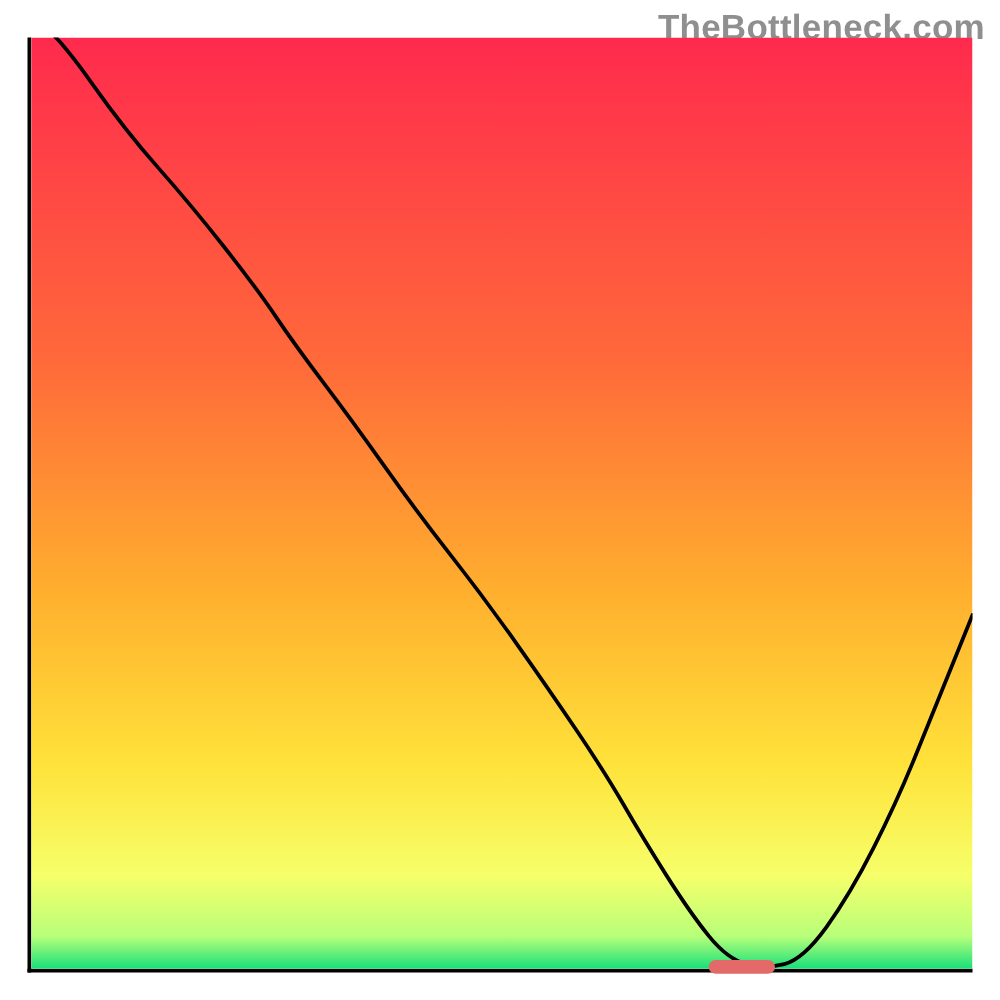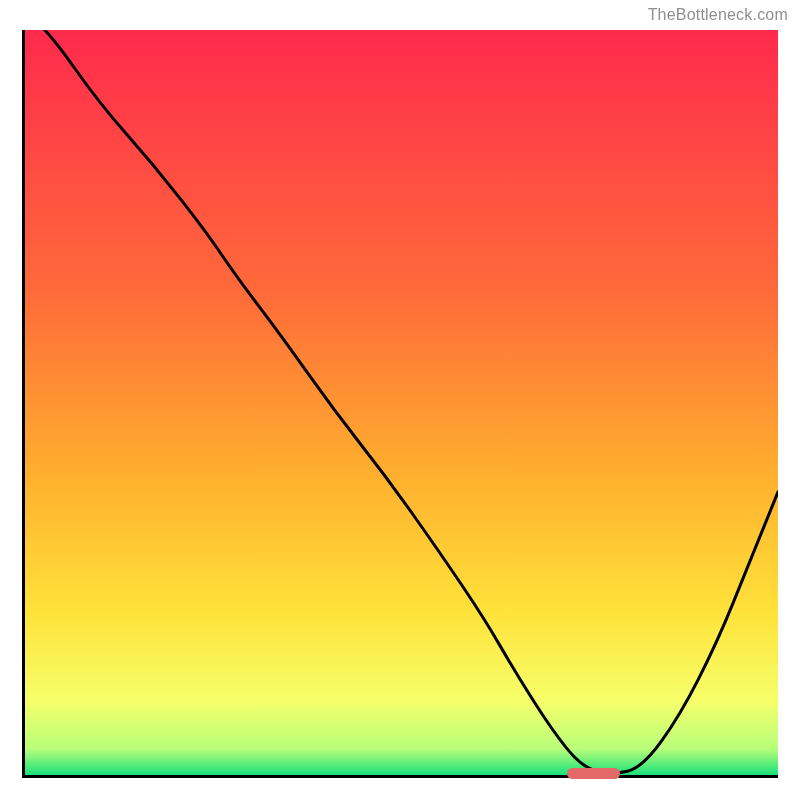--- a/index.html
+++ b/index.html
@@ -1,17 +1,17 @@
 <!DOCTYPE html>
 <html><head>
 <meta charset="utf-8">
 <style>
 html,body{margin:0;padding:0;width:800px;height:800px;background:#fff;overflow:hidden;font-family:Arial,Helvetica,sans-serif}
 .outer{position:relative;width:800px;height:800px}
-.watermark{position:absolute;top:6px;right:12px;font-size:16px;font-weight:400;color:#8f8f8f;letter-spacing:.2px}
+.watermark{position:absolute;top:6px;right:12px;font-size:28px;font-weight:700;color:#8f8f8f;letter-spacing:.2px}
 .frame{position:absolute;left:22px;top:30px;width:756px;height:748px;box-sizing:border-box;border:3px solid #000;border-right:none;border-top:none}
 .plot{position:absolute;left:25px;top:30px;width:753px;height:745px}
 .plot svg{display:block}
 .optimum{position:absolute;background:#e46a6a;height:11px;border-radius:6px}
 </style>
 </head>
 <body>
 <div class="outer">
   <div class="watermark">TheBottleneck.com</div>
   <div class="frame"></div>

